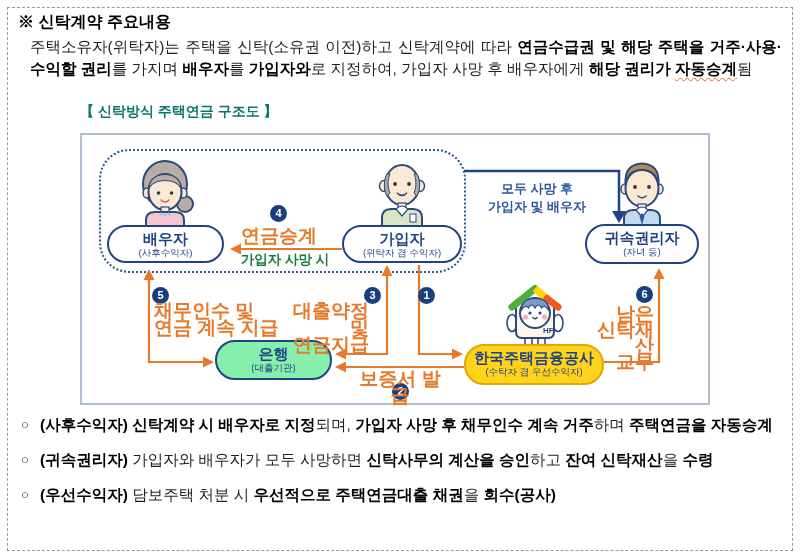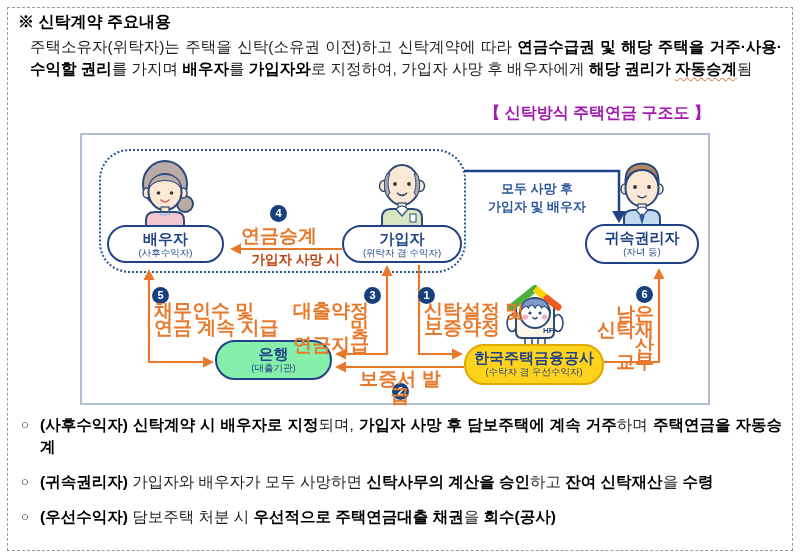--- a/index.html
+++ b/index.html
@@ -6,41 +6,41 @@
   .page{position:relative;width:800px;height:557px;background:#ffffff;
         font-family:"Liberation Sans",sans-serif;color:#1a1a1a;overflow:hidden;}
   .outer-border{position:absolute;left:7px;top:7px;width:784px;height:542px;
         border:1px dashed #9a9a9a;pointer-events:none;}
   .doc-title{position:absolute;left:18px;top:12px;font-size:16px;font-weight:bold;color:#000;}
   .intro{position:absolute;left:30px;top:36px;width:752px;font-size:15.5px;line-height:22px;
         text-align:justify;color:#1f1f1f;}
   .bd{font-weight:bold;color:#000;}
   .wavy{text-decoration:underline;text-decoration-style:wavy;text-decoration-color:#d86b2a;
         text-decoration-thickness:1px;text-underline-offset:3px;}
-  .caption{position:absolute;left:80px;top:103px;width:630px;text-align:right;
-        font-size:16px;font-weight:bold;color:#a21caf;}
+  .caption{position:absolute;left:80px;top:103px;width:630px;text-align:left;
+        font-size:14px;font-weight:bold;color:#0f766e;}
 
   .diagram{position:absolute;left:80px;top:133px;width:630px;height:272px;
         border:2px solid #AEBDD2;background:#fff;box-sizing:border-box;}
   .dotted-group{position:absolute;left:17px;top:14px;width:363px;height:120px;
         border:2px dotted #2E5693;border-radius:30px;z-index:1;}
   .figure{position:absolute;z-index:2;}
   .arrow-layer{position:absolute;left:0;top:0;z-index:5;pointer-events:none;}
   .pill{position:absolute;background:#fff;border:2px solid #1F4385;border-radius:20px;
         text-align:center;z-index:4;box-sizing:border-box;}
   .pill .pl{font-weight:bold;color:#1F4385;font-size:15px;line-height:17px;margin-top:3px;}
   .pill .ps{font-size:9.5px;color:#1F4385;line-height:11px;}
   .pill-bank{background:#86efac;}
   .pill-hf{background:#FFD21C;border-color:#DFA900;}
   .badge{position:absolute;width:17px;height:17px;border-radius:50%;background:#17407C;
         color:#fff;font-size:11px;font-weight:bold;text-align:center;line-height:17px;z-index:6;}
   .olbl{position:absolute;color:#E8792A;font-weight:bold;font-size:19px;line-height:17px;z-index:6;}
   .olbl.r{text-align:right;}
   .olbl.c{text-align:center;}
-  .navy-lbl{position:absolute;color:#c2410c;font-weight:bold;font-size:13.5px;z-index:6;text-align:right;}
+  .navy-lbl{position:absolute;color:#15803d;font-weight:bold;font-size:13.5px;z-index:6;text-align:center;}
   .blue-lbl{position:absolute;color:#2B579A;font-weight:bold;font-size:13px;line-height:18px;
         text-align:center;z-index:6;}
 
   .bullets{position:absolute;left:16px;top:414px;width:766px;font-size:15.5px;line-height:22px;}
   .bullet{position:relative;padding-left:24px;text-align:justify;margin-bottom:13px;color:#1f1f1f;}
   .bullet .marker{position:absolute;left:5px;top:0;font-size:13px;color:#000;}
 </style>
 </head>
 <body>
 
@@ -185,39 +185,35 @@
     <div class="olbl c" style="left:152px;top:92px;width:90px;">연금승계</div>
     <div class="navy-lbl" style="left:148px;top:116px;width:110px;">가입자 사망 시</div>
     <div class="olbl" style="left:72px;top:167px;">
       <div>채무인수 및</div>
       <div>연금 계속 지급</div>
     </div>
     <div class="olbl r" style="left:200px;top:167px;width:87px;">
       <div>대출약정 및</div>
       <div>연금지급</div>
     </div>
-    <div class="olbl" style="left:342px;top:167px;">
-      <div>신탁설정 및</div>
-      <div>보증약정</div>
-    </div>
     <div class="olbl c" style="left:268px;top:235px;width:100px;">보증서 발급</div>
     <div class="olbl r" style="left:498px;top:171px;width:74px;line-height:16px;">
       <div>남은</div>
       <div>신탁재산</div>
       <div>교부</div>
     </div>
     <div class="blue-lbl" style="left:394px;top:45px;width:122px;">
       <div>모두 사망 후</div>
       <div>가입자 및 배우자</div>
     </div>
   </div>
 
   <div class="bullets">
     <div class="bullet">
-      <span class="marker">○</span><span class="bd">(사후수익자) 신탁계약 시 배우자로 지정</span><span>되며, </span><span class="bd">가입자 사망 후 담보주택에 계속 거주</span><span>하며 </span><span class="bd">주택연금을 자동승계</span>
+      <span class="marker">○</span><span class="bd">(사후수익자) 신탁계약 시 배우자로 지정</span><span>되며, </span><span class="bd">가입자 사망 후 채무인수 계속 거주</span><span>하며 </span><span class="bd">주택연금을 자동승계</span>
     </div>
     <div class="bullet">
       <span class="marker">○</span><span class="bd">(귀속권리자)</span><span> 가입자와 배우자가 모두 사망하면 </span><span class="bd">신탁사무의 계산을 승인</span><span>하고 </span><span class="bd">잔여 신탁재산</span><span>을 </span><span class="bd">수령</span>
     </div>
     <div class="bullet">
       <span class="marker">○</span><span class="bd">(우선수익자)</span><span> 담보주택 처분 시 </span><span class="bd">우선적으로 주택연금대출 채권</span><span>을 </span><span class="bd">회수(공사)</span>
     </div>
   </div>
 </div>
 

